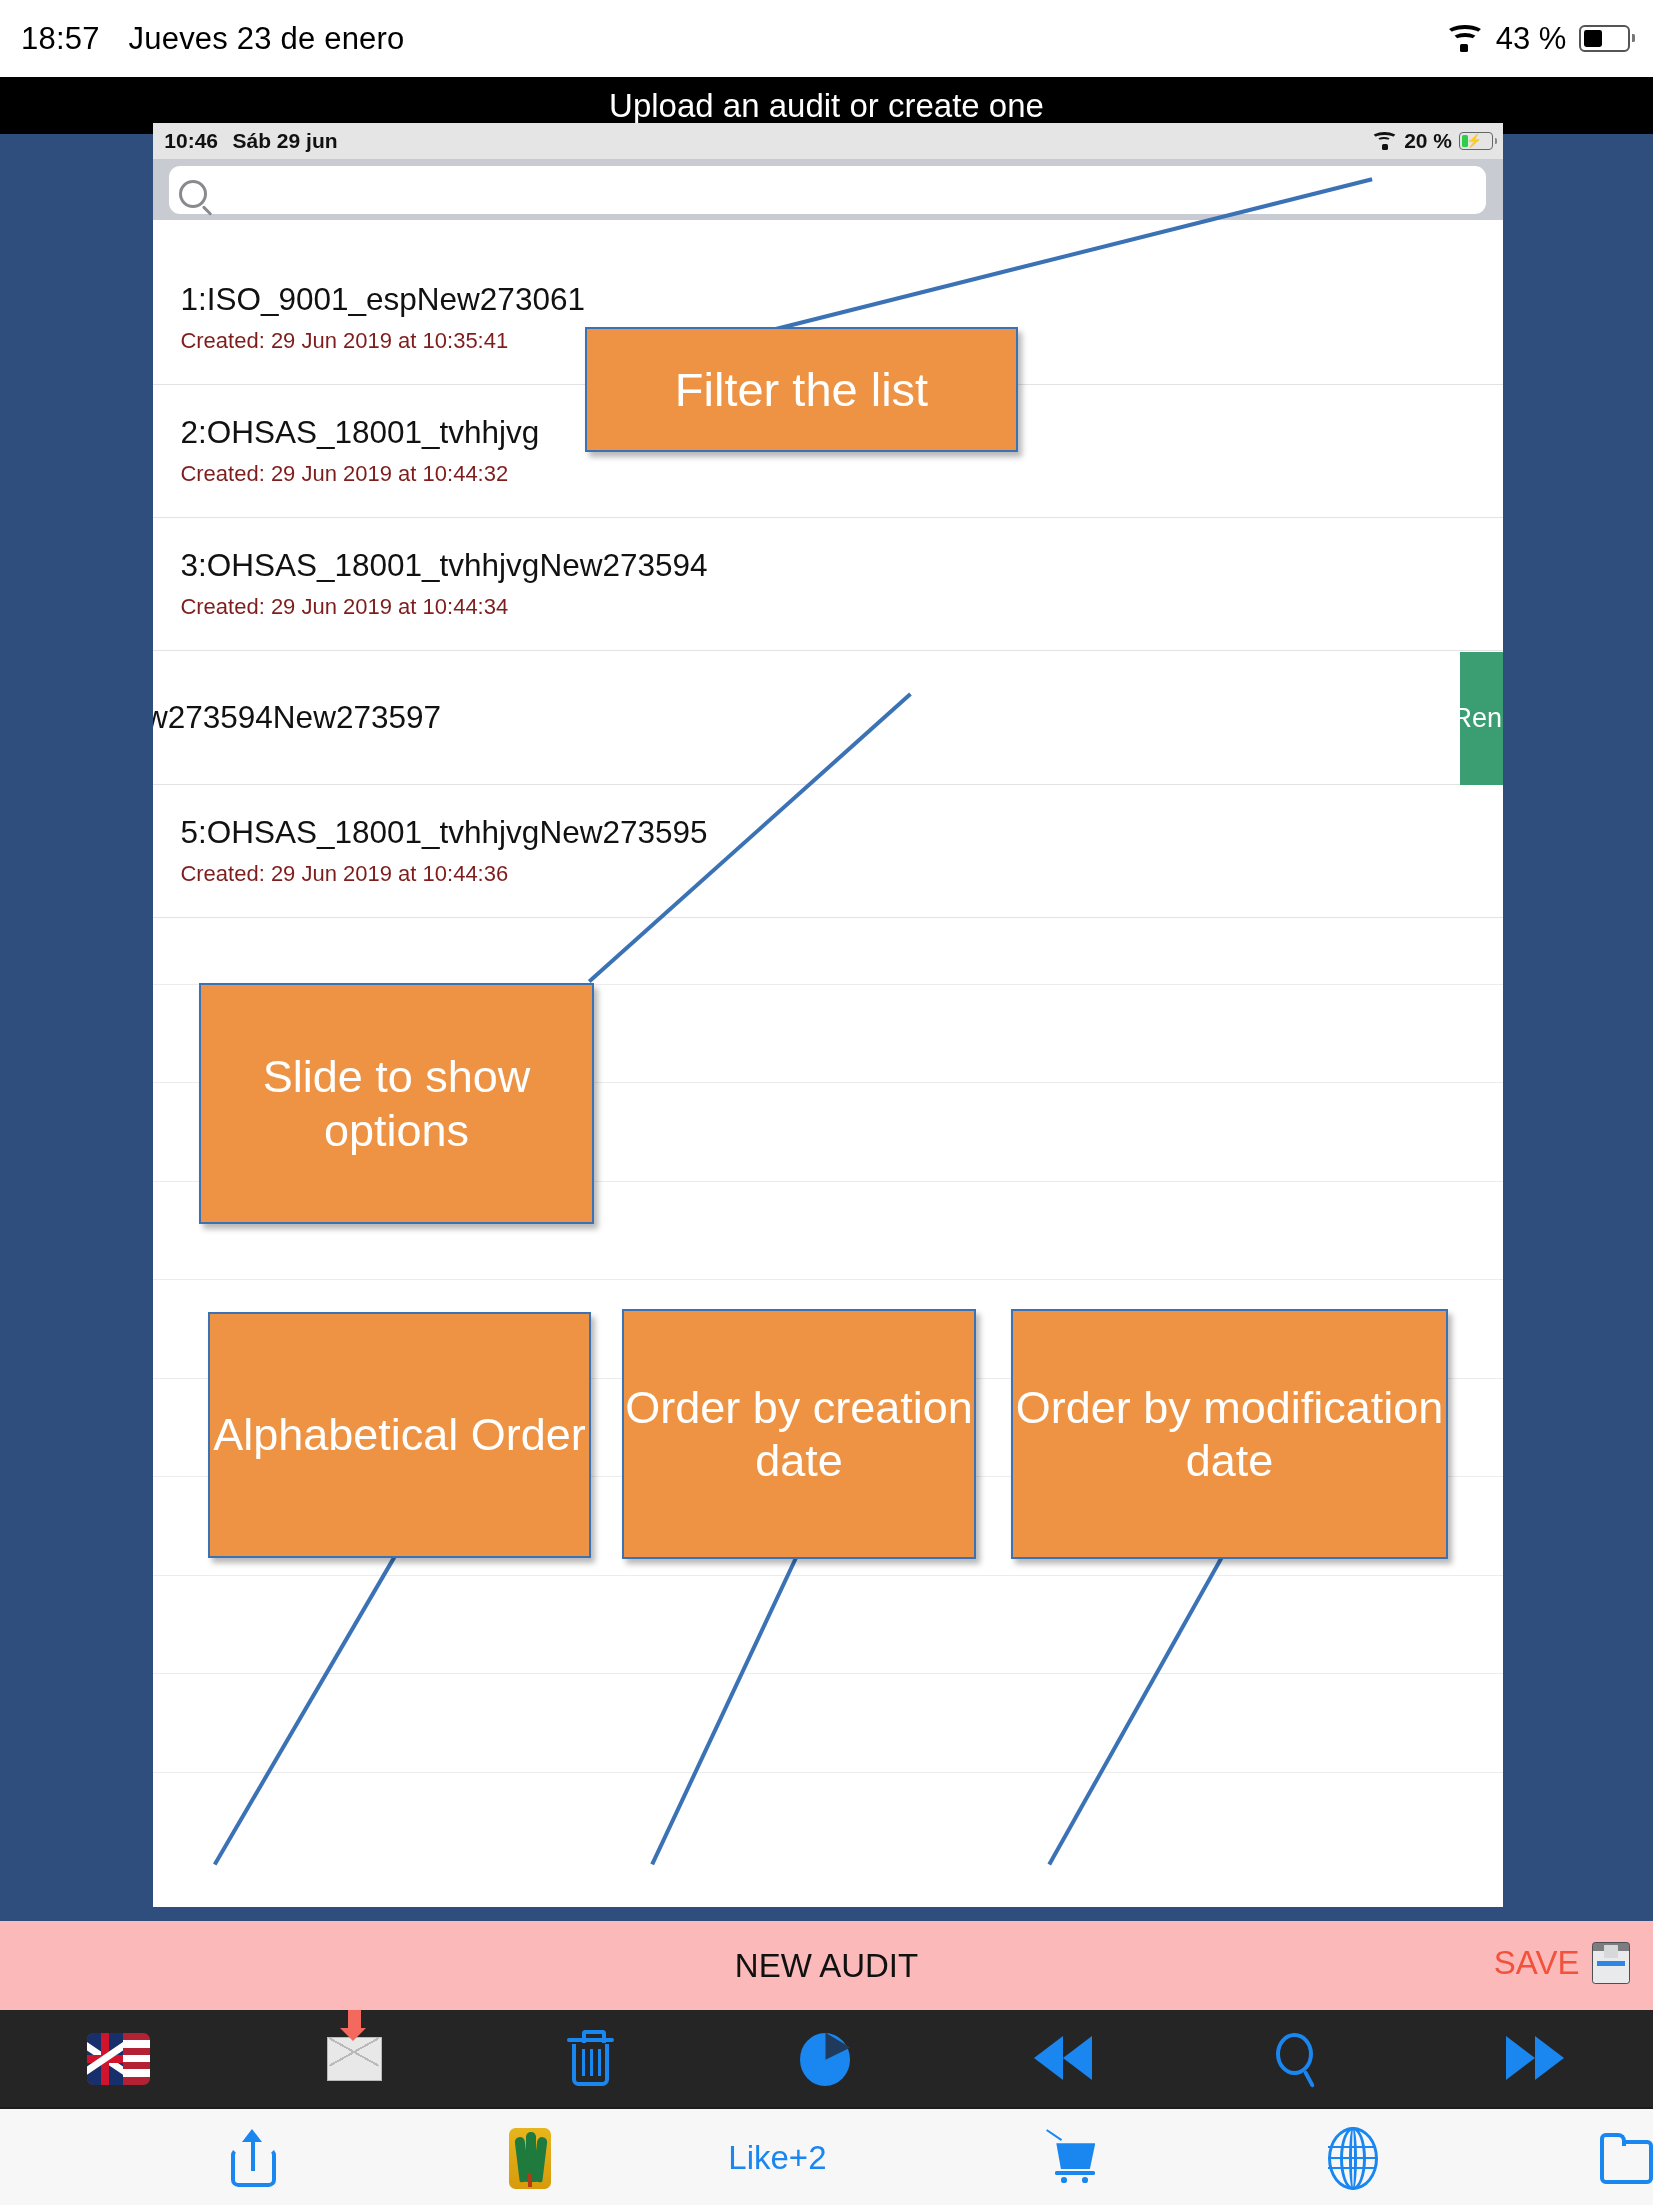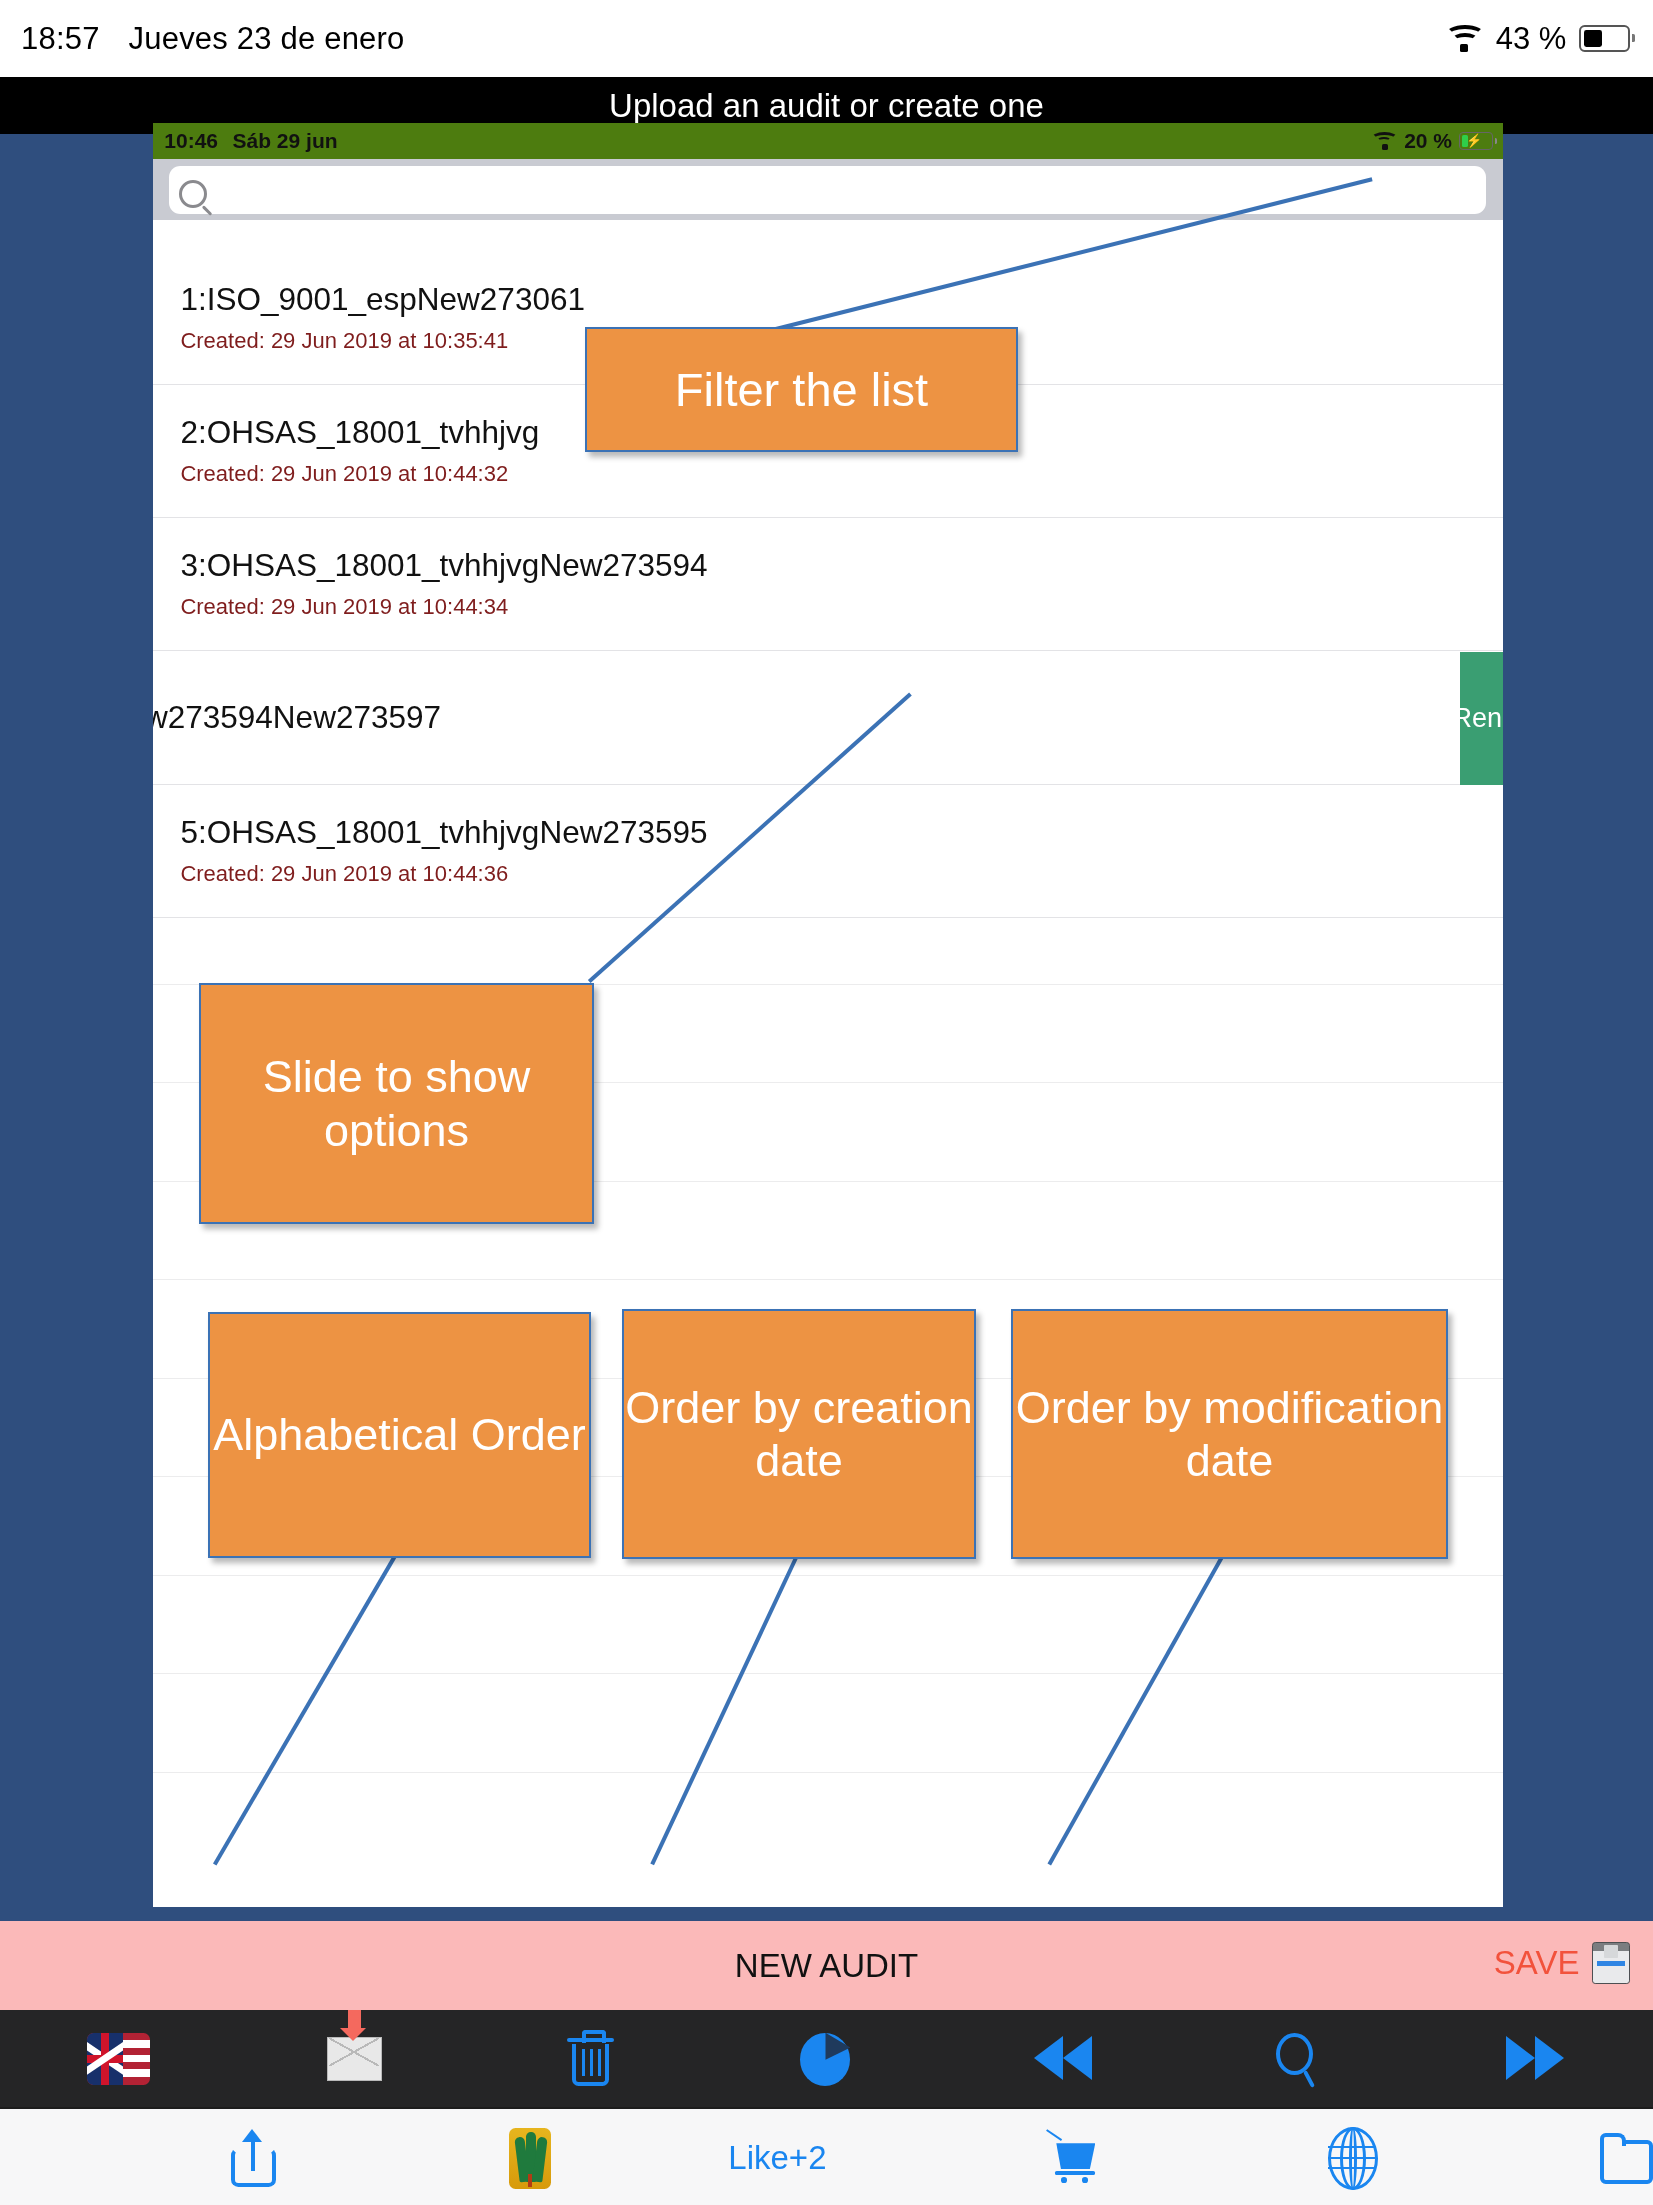--- a/index.html
+++ b/index.html
@@ -49,21 +49,21 @@
     position:absolute;left:0;top:134px;width:1653px;height:1787px;
     background:#2F4E7E;
   }
 
   
   #embedded-screenshot{
     position:absolute;left:153px;top:123px;width:1350px;height:1784px;
     background:#ffffff;overflow:hidden;
   }
   #inner-statusbar{
-    position:absolute;left:0;top:0;width:1350px;height:36px;background:#4d7c0f;
+    position:absolute;left:0;top:0;width:1350px;height:36px;background:#e5e5e5;
   }
   #inner-statusbar .l{position:absolute;left:11.3px;top:0;height:36px;display:flex;align-items:center;gap:14.5px;font-size:21px;font-weight:bold;color:#111;}
   #inner-statusbar .r{position:absolute;right:9.7px;top:0;height:36px;display:flex;align-items:center;gap:7.3px;font-size:21px;font-weight:bold;color:#111;}
   .wifi-sm{display:inline-block;width:24px;height:18.6px;position:relative;}
   .wifi-sm i{position:absolute;left:50%;border:3.2px solid #111;border-bottom:none;border-left-color:transparent;border-right-color:transparent;border-radius:50% 50% 0 0;}
   .wifi-sm i.a{width:21px;height:10.5px;margin-left:-13.7px;top:0;}
   .wifi-sm i.b{width:10.5px;height:5.7px;margin-left:-8px;top:5.7px;border-width:2.4px;}
   .wifi-sm i.c{width:0;height:0;margin-left:-3.2px;top:12px;border:3.2px solid #111;border-radius:1.6px;}
   .batt-sm{display:inline-block;width:32px;height:16px;border:1.6px solid #666;border-radius:4px;position:relative;}
   .batt-sm::after{content:"";position:absolute;right:-4.8px;top:4.8px;width:2.4px;height:6.5px;background:#888;border-radius:0 1.6px 1.6px 0;}

